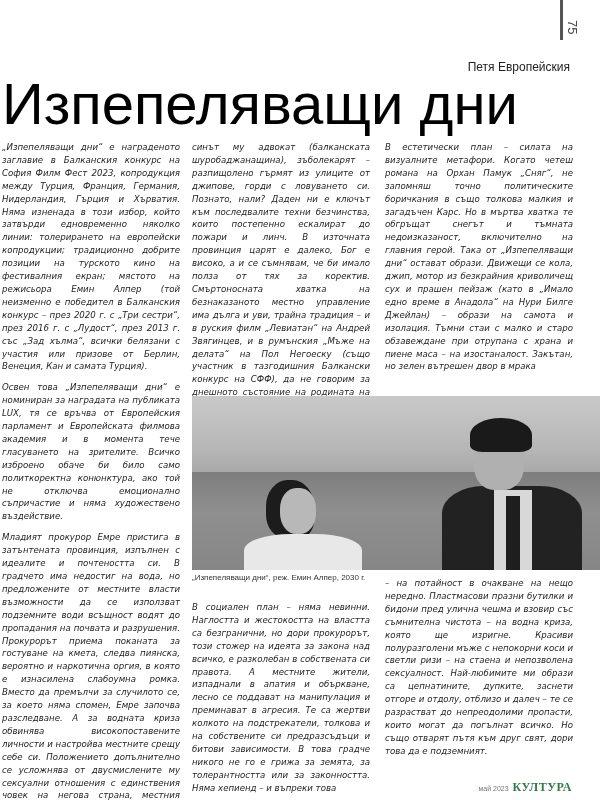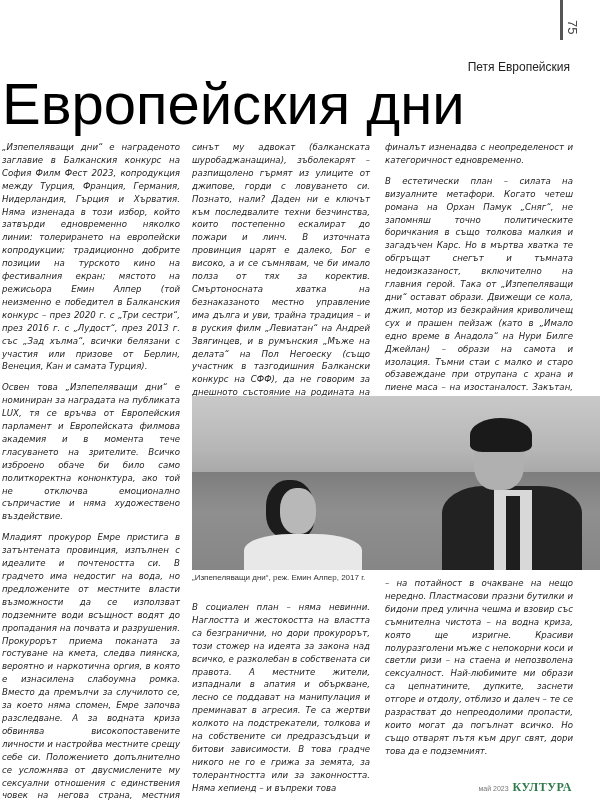--- a/index.html
+++ b/index.html
@@ -108,51 +108,50 @@
   </style>
 </head>
 <body>
 
 <div class="page-number-wrap">
   <div class="page-rule"></div>
   <div class="page-number">75</div>
 </div>
 
 <div class="author">Петя Европейския</div>
-<h1 class="headline">Европейския дни</h1>
+<h1 class="headline">Изпепеляващи дни</h1>
 
 <div class="col col1">
   <p>„Изпепеляващи дни“ е наградено­то заглавие в Балканския конкурс на София Филм Фест 2023, копродукция между Турция, Франция, Германия, Нидерландия, Гърция и Хърватия. Няма изненада в този избор, който затвърди едновременно няколко линии: толерирането на европейски копродукции; традиционно добрите позиции на турското кино на фестивалния екран; мястото на режисьора Емин Алпер (той неизменно е победител в Балканския конкурс – през 2020 г. с „Три сестри“, през 2016 г. с „Лудост“, през 2013 г. със „Зад хълма“, всички белязани с участия или призове от Берлин, Венеция, Кан и самата Турция).</p>
   <p>Освен това „Изпепеляващи дни“ е номиниран за наградата на публиката LUX, тя се връчва от Европейския парламент и Европейската филмова академия и в момента тече гласуването на зрителите. Всичко изброено обаче би било само политкоректна конюнктура, ако той не отключва емоционално съпричастие и няма художествено въздействие.</p>
   <p>Младият прокурор Емре пристига в затънтената провинция, изпълнен с идеалите и почтеността си. В градчето има недостиг на вода, но предложените от местните власти възможности да се използват подземните води всъщност водят до пропадания на почвата и разрушения. Прокурорът приема поканата за гостуване на кмета, следва пиянска, вероятно и наркотична оргия, в която е изнасилена слабоумна ромка. Вместо да премълчи за случилото се, за което няма спомен, Емре започва разследване. А за водната криза обвинява високопоставените личности и настройва местните срещу себе си. Положението допълнително се усложнява от двусмислените му сексуални отношения с единствения човек на негова страна, местния журналист.</p>
 
 </div>
 
 <div class="col col2">
   <p>синът му адвокат (балканската шуробаджанащина), зъболекарят – разпищолено гърмят из улиците от джипове, горди с ловуването си. Познато, нали? Даден ни е ключът към последвалите техни безчинства, които постепенно ескалират до пожари и линч. В източната провинция царят е далеко, Бог е високо, а и се съмнявам, че би имало полза от тях за коректив. Смъртоносната хватка на безнаказаното местно управление има дълга и уви, трайна традиция – и в руския филм „Левиатан“ на Андрей Звягинцев, и в румънския „Мъже на делата“ на Пол Негоеску (също участник в тазгодишния Балкански конкурс на СФФ), да не говорим за днешното състояние на родината на Емин Алпер. Какво е специфичното, достойно да се отбележи в „Изпепеляващи дни“?</p>
 </div>
 
 <div class="col col3">
-  <p>финалът изненадва с неопределеност и категоричност едновременно.</p>
   <p>В естетически план – силата на визуалните метафори. Когато четеш романа на Орхан Памук „Сняг“, не запомняш точно политическите боричкания в също толкова малкия и загадъчен Карс. Но в мъртва хватка те обгръщат снегът и тъмната недоизказаност, включително на главния герой. Така от „Изпепеляващи дни“ остават образи. Движещи се кола, джип, мотор из безкрайния криволичещ сух и прашен пейзаж (като в „Имало едно време в Анадола“ на Нури Билге Джейлан) – образи на самота и изолация. Тъмни стаи с малко и старо обзавеждане при отрупана с храна и пиене маса – на изостаналост. Закътан, но зелен вътрешен двор в мрака</p>
 </div>
 
 <div class="photo">
   <div class="sky"></div>
   <div class="ground"></div>
   <div class="woman-hair"></div>
   <div class="woman-face"></div>
   <div class="woman-shirt"></div>
   <div class="man-suit"></div>
   <div class="man-shirt"></div>
   <div class="man-tie"></div>
   <div class="man-face"></div>
   <div class="man-hair"></div>
 </div>
-<div class="caption">„Изпепеляващи дни“, реж. Емин Алпер, 2017 г.</div>
+<div class="caption">„Изпепеляващи дни“, реж. Емин Алпер, 2030 г.</div>
 
 <div class="col col2b">
   <p>В социален план – няма невинни. Наглостта и жестокостта на властта са безгранични, но дори прокурорът, този стожер на идеята за закона над всичко, е разколебан в собствената си правота. А местните жители, изпаднали в апатия и объркване, лесно се поддават на манипулация и преминават в агресия. Те са жертви колкото на подстрекатели, толкова и на собствените си предразсъдъци и битови зависимости. В това градче никого не го е грижа за земята, за толерантността или за законността. Няма хепиенд – и въпреки това</p>
 </div>
 
 <div class="col col3b">
   <p>– на потайност в очакване на нещо нередно. Пластмасови празни бутилки и бидони пред улична чешма и взовир със съмнителна чистота – на водна криза, която ще изригне. Красиви полуразголени мъже с непокорни коси и светли ризи – на стаена и непозволена сексуалност. Най-любимите ми образи са цепнатините, дупките, заснети отгоре и отдолу, отблизо и далеч – те се разрастват до непреодолими пропасти, които могат да погълнат всичко. Но също отварят пътя към друг свят, дори това да е подземният.</p>
 </div>
 
 <div class="footer">

